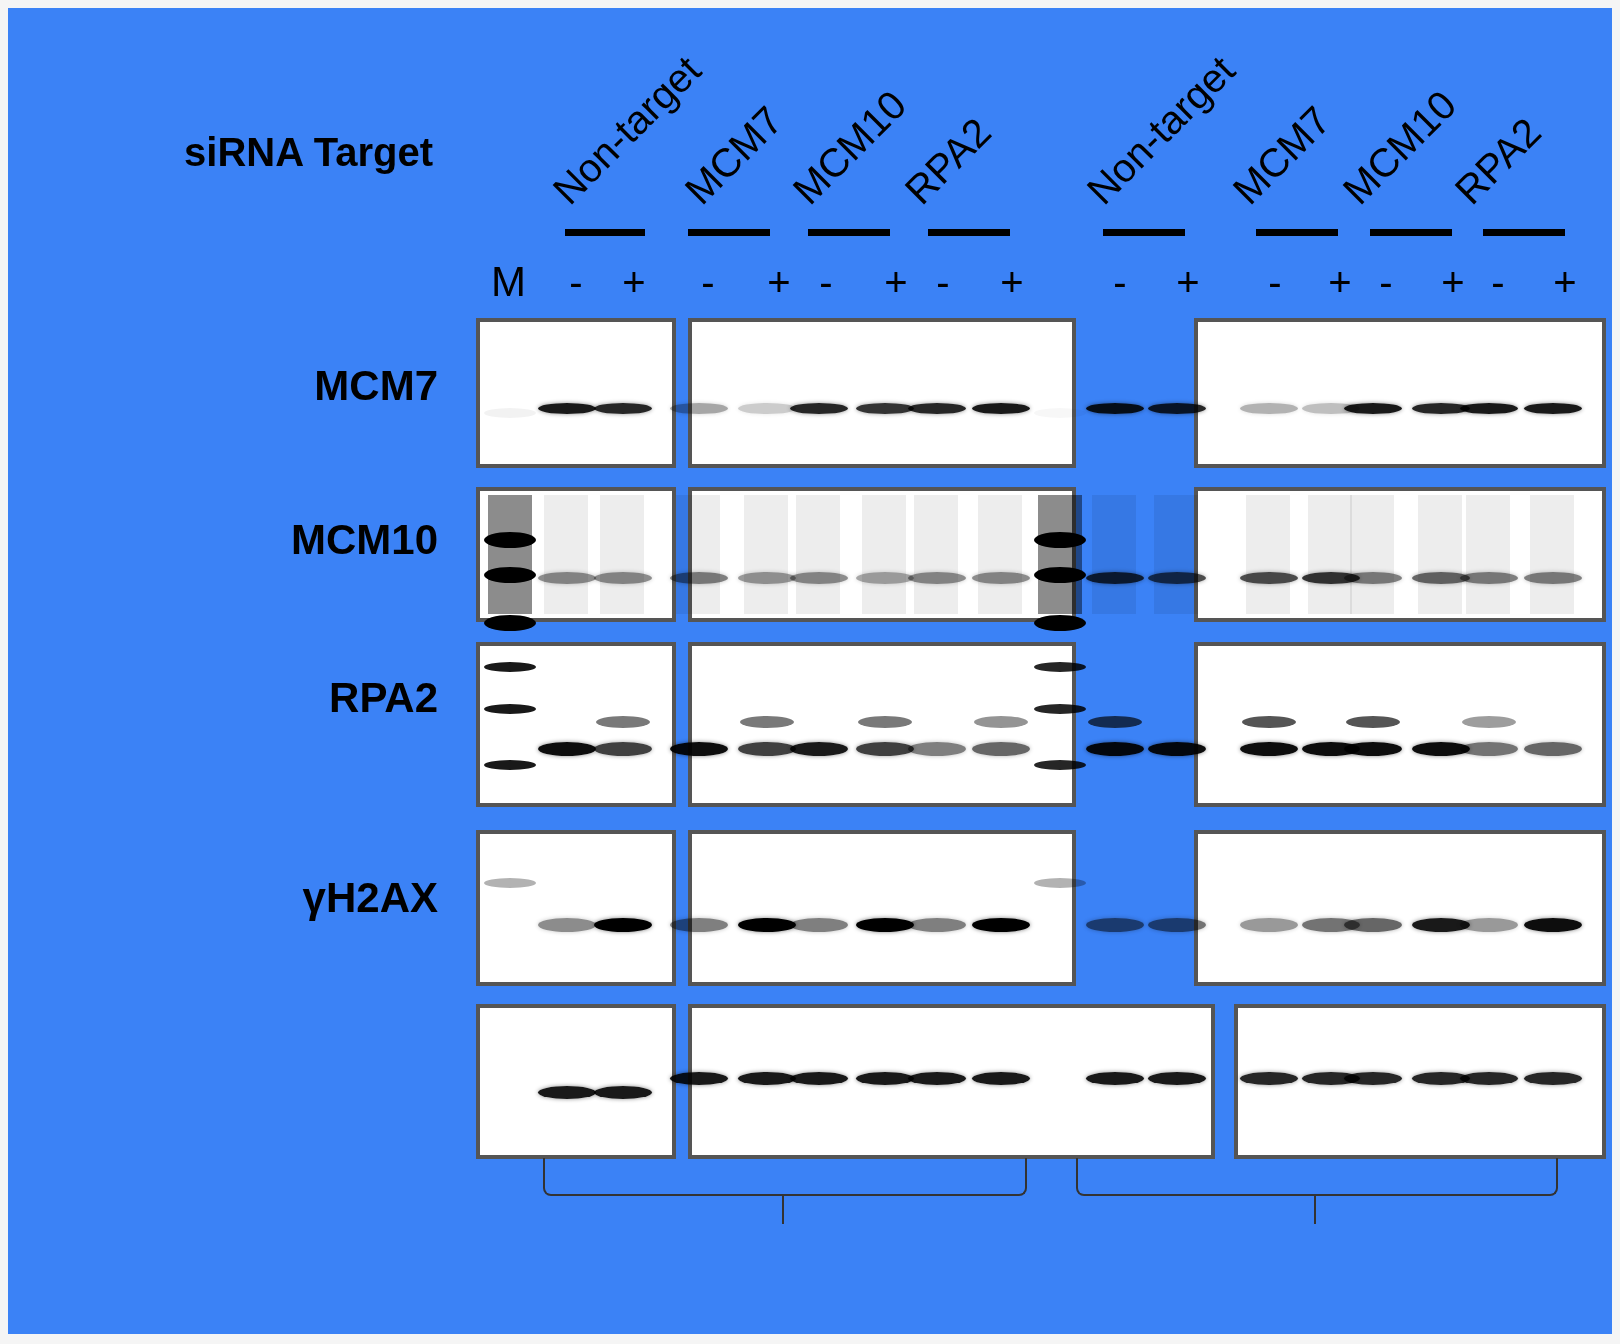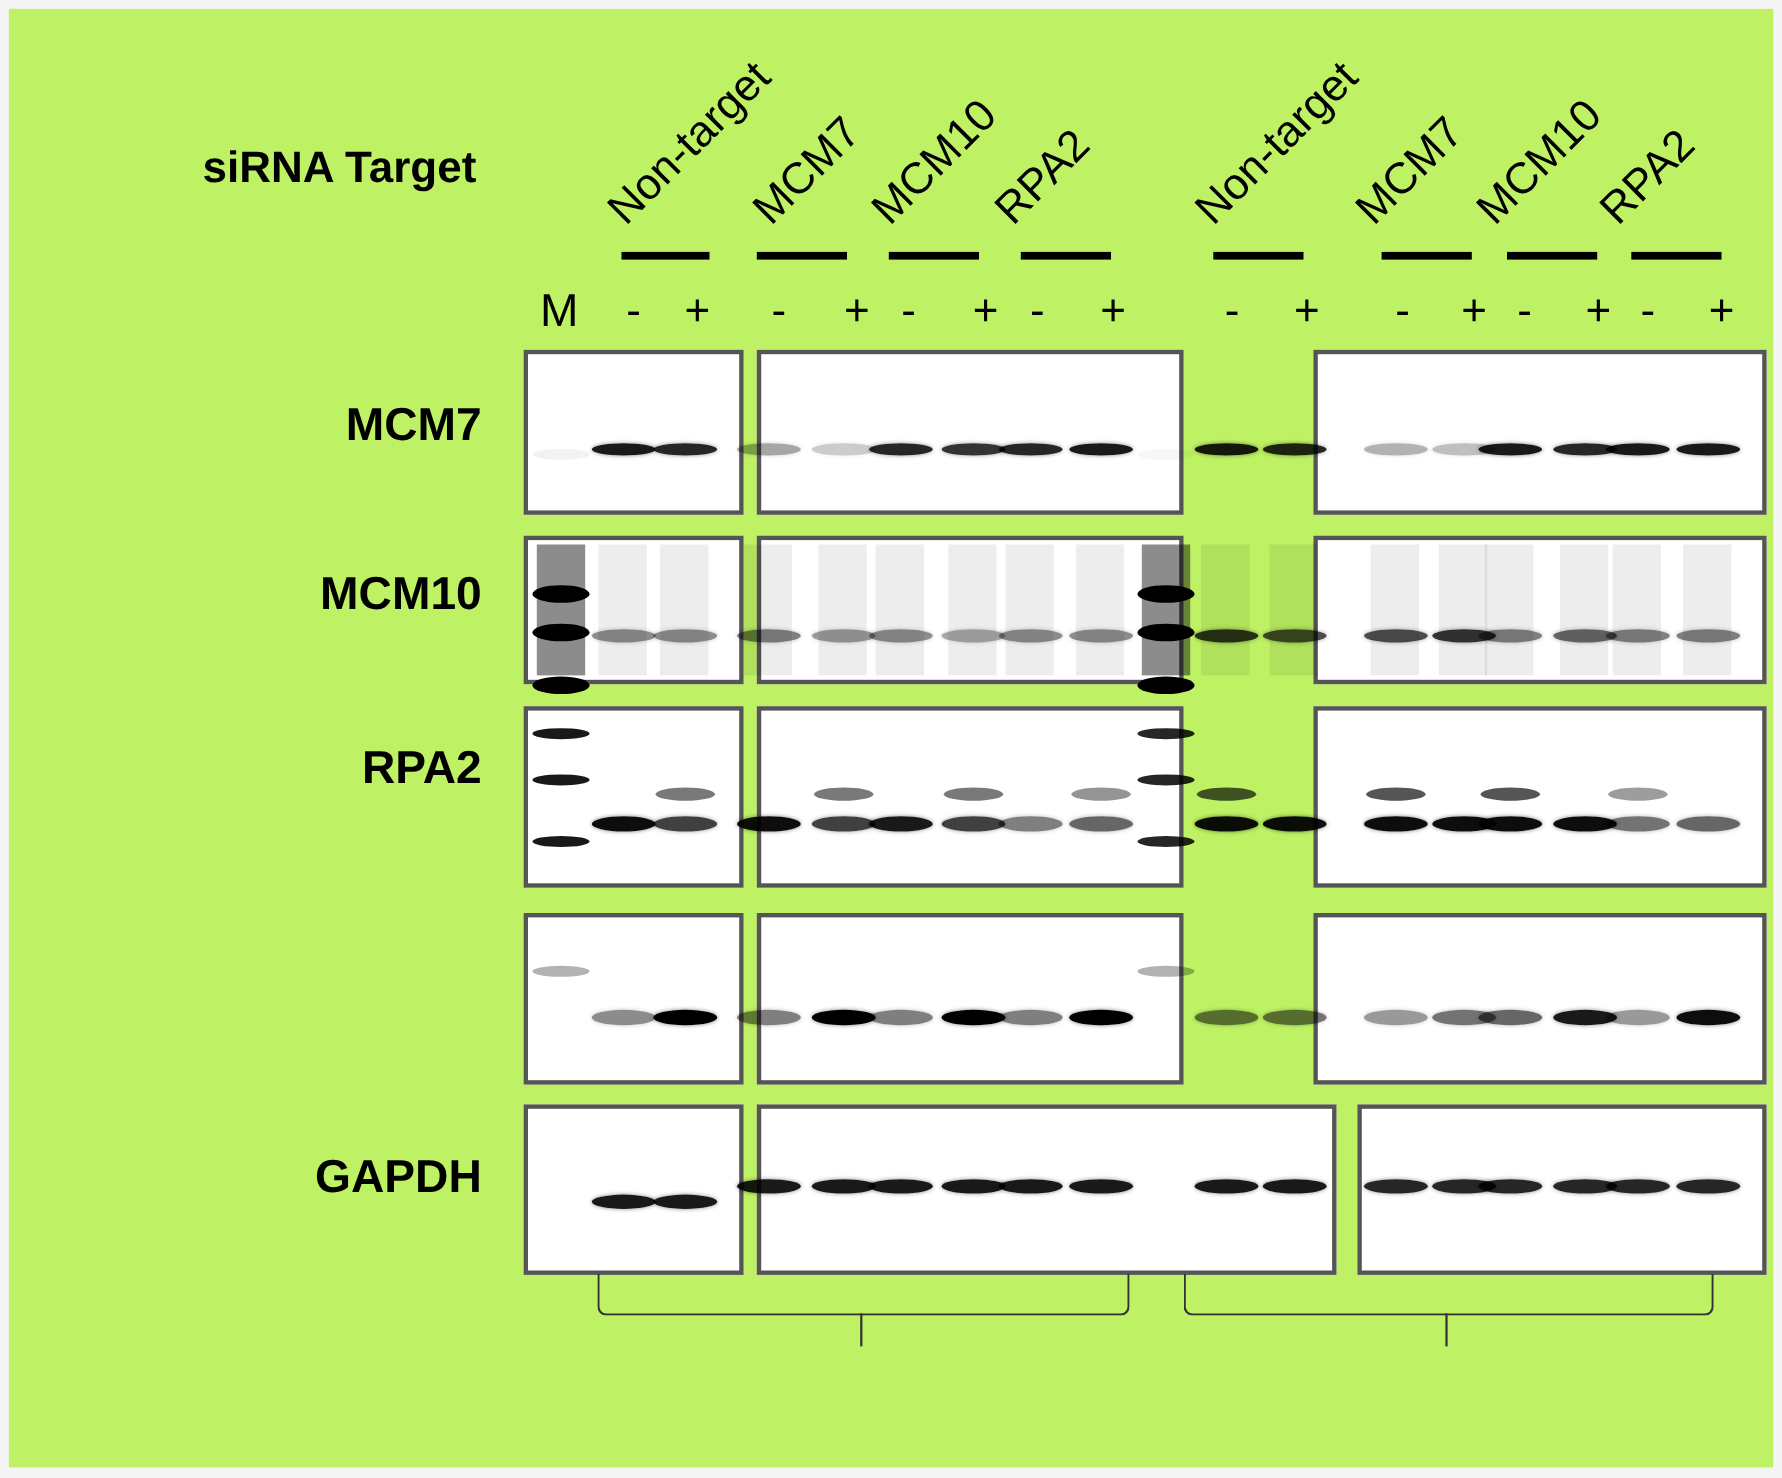--- a/index.html
+++ b/index.html
@@ -1,17 +1,17 @@
 <!DOCTYPE html>
 <html><head>
 <meta charset="utf-8">
 <style>
   html, body { margin: 0; padding: 0; background: #f5f5f5; }
   body { width: 1620px; height: 1344px; position: relative; overflow: hidden; font-family: "Liberation Sans", sans-serif; }
-  .canvas { position: absolute; left: 8px; top: 8px; width: 1604px; height: 1326px; background: #bef264; }
+  .canvas { position: absolute; left: 8px; top: 8px; width: 1604px; height: 1326px; background: #3b82f6; }
   .row-head { position: absolute; font-weight: bold; color: #000; font-size: 40px; text-align: right; white-space: nowrap; }
   .target-label { position: absolute; font-size: 40px; color: #000; transform-origin: left bottom; transform: rotate(-45deg); white-space: nowrap; font-family: "Liberation Sans", sans-serif; }
   .bar { position: absolute; height: 7px; background: #000; }
   .sign { position: absolute; font-size: 40px; color: #000; width: 30px; text-align: center; line-height: 40px; }
   .marker-label { position: absolute; font-size: 42px; color: #000; line-height: 42px; }
   .protein-label { position: absolute; font-weight: bold; font-size: 42px; color: #000; text-align: right; width: 360px; line-height: 44px; }
   .panel { position: absolute; border: 4px solid #555; background: #fff; box-sizing: border-box; overflow: hidden; }
   .band { position: absolute; border-radius: 50%; }
   .smear { position: absolute; }
   .bracket { position: absolute; border: 2px solid #333; border-top: none; border-radius: 0 0 8px 8px; }
@@ -57,21 +57,21 @@
   <div class="sign" style="left:1252px; top:254px;">-</div>
   <div class="sign" style="left:1317px; top:254px;">+</div>
   <div class="sign" style="left:1363px; top:254px;">-</div>
   <div class="sign" style="left:1430px; top:254px;">+</div>
   <div class="sign" style="left:1475px; top:254px;">-</div>
   <div class="sign" style="left:1542px; top:254px;">+</div>
 
   <div class="protein-label" style="left:70px; top:356px;">MCM7</div>
   <div class="protein-label" style="left:70px; top:510px;">MCM10</div>
   <div class="protein-label" style="left:70px; top:668px;">RPA2</div>
-  <div class="protein-label" style="left:70px; top:1040px;">GAPDH</div>
+  <div class="protein-label" style="left:70px; top:868px;">γH2AX</div>
 
   <div id="blots">
       <div class="panel" style="left: 468px; top: 310px; width: 200px; height: 150px;"></div>
       <div class="panel" style="left: 680px; top: 310px; width: 388px; height: 150px;"></div>
       <div class="panel" style="left: 1186px; top: 310px; width: 412px; height: 150px;"></div>
       <div class="band" style="left: 476px; top: 400px; width: 52px; height: 10px; background: rgba(0, 0, 0, 0.05);"></div>
       <div class="band" style="left: 530px; top: 395px; width: 58px; height: 11px; background: rgba(0, 0, 0, 0.9); box-shadow: rgba(0, 0, 0, 0.45) 0px 0px 4px;"></div>
       <div class="band" style="left: 586px; top: 395px; width: 58px; height: 11px; background: rgba(0, 0, 0, 0.85); box-shadow: rgba(0, 0, 0, 0.424) 0px 0px 4px;"></div>
       <div class="band" style="left: 662px; top: 395px; width: 58px; height: 11px; background: rgba(0, 0, 0, 0.35); box-shadow: rgba(0, 0, 0, 0.176) 0px 0px 4px;"></div>
       <div class="band" style="left: 730px; top: 395px; width: 58px; height: 11px; background: rgba(0, 0, 0, 0.2); box-shadow: rgba(0, 0, 0, 0.1) 0px 0px 4px;"></div>

